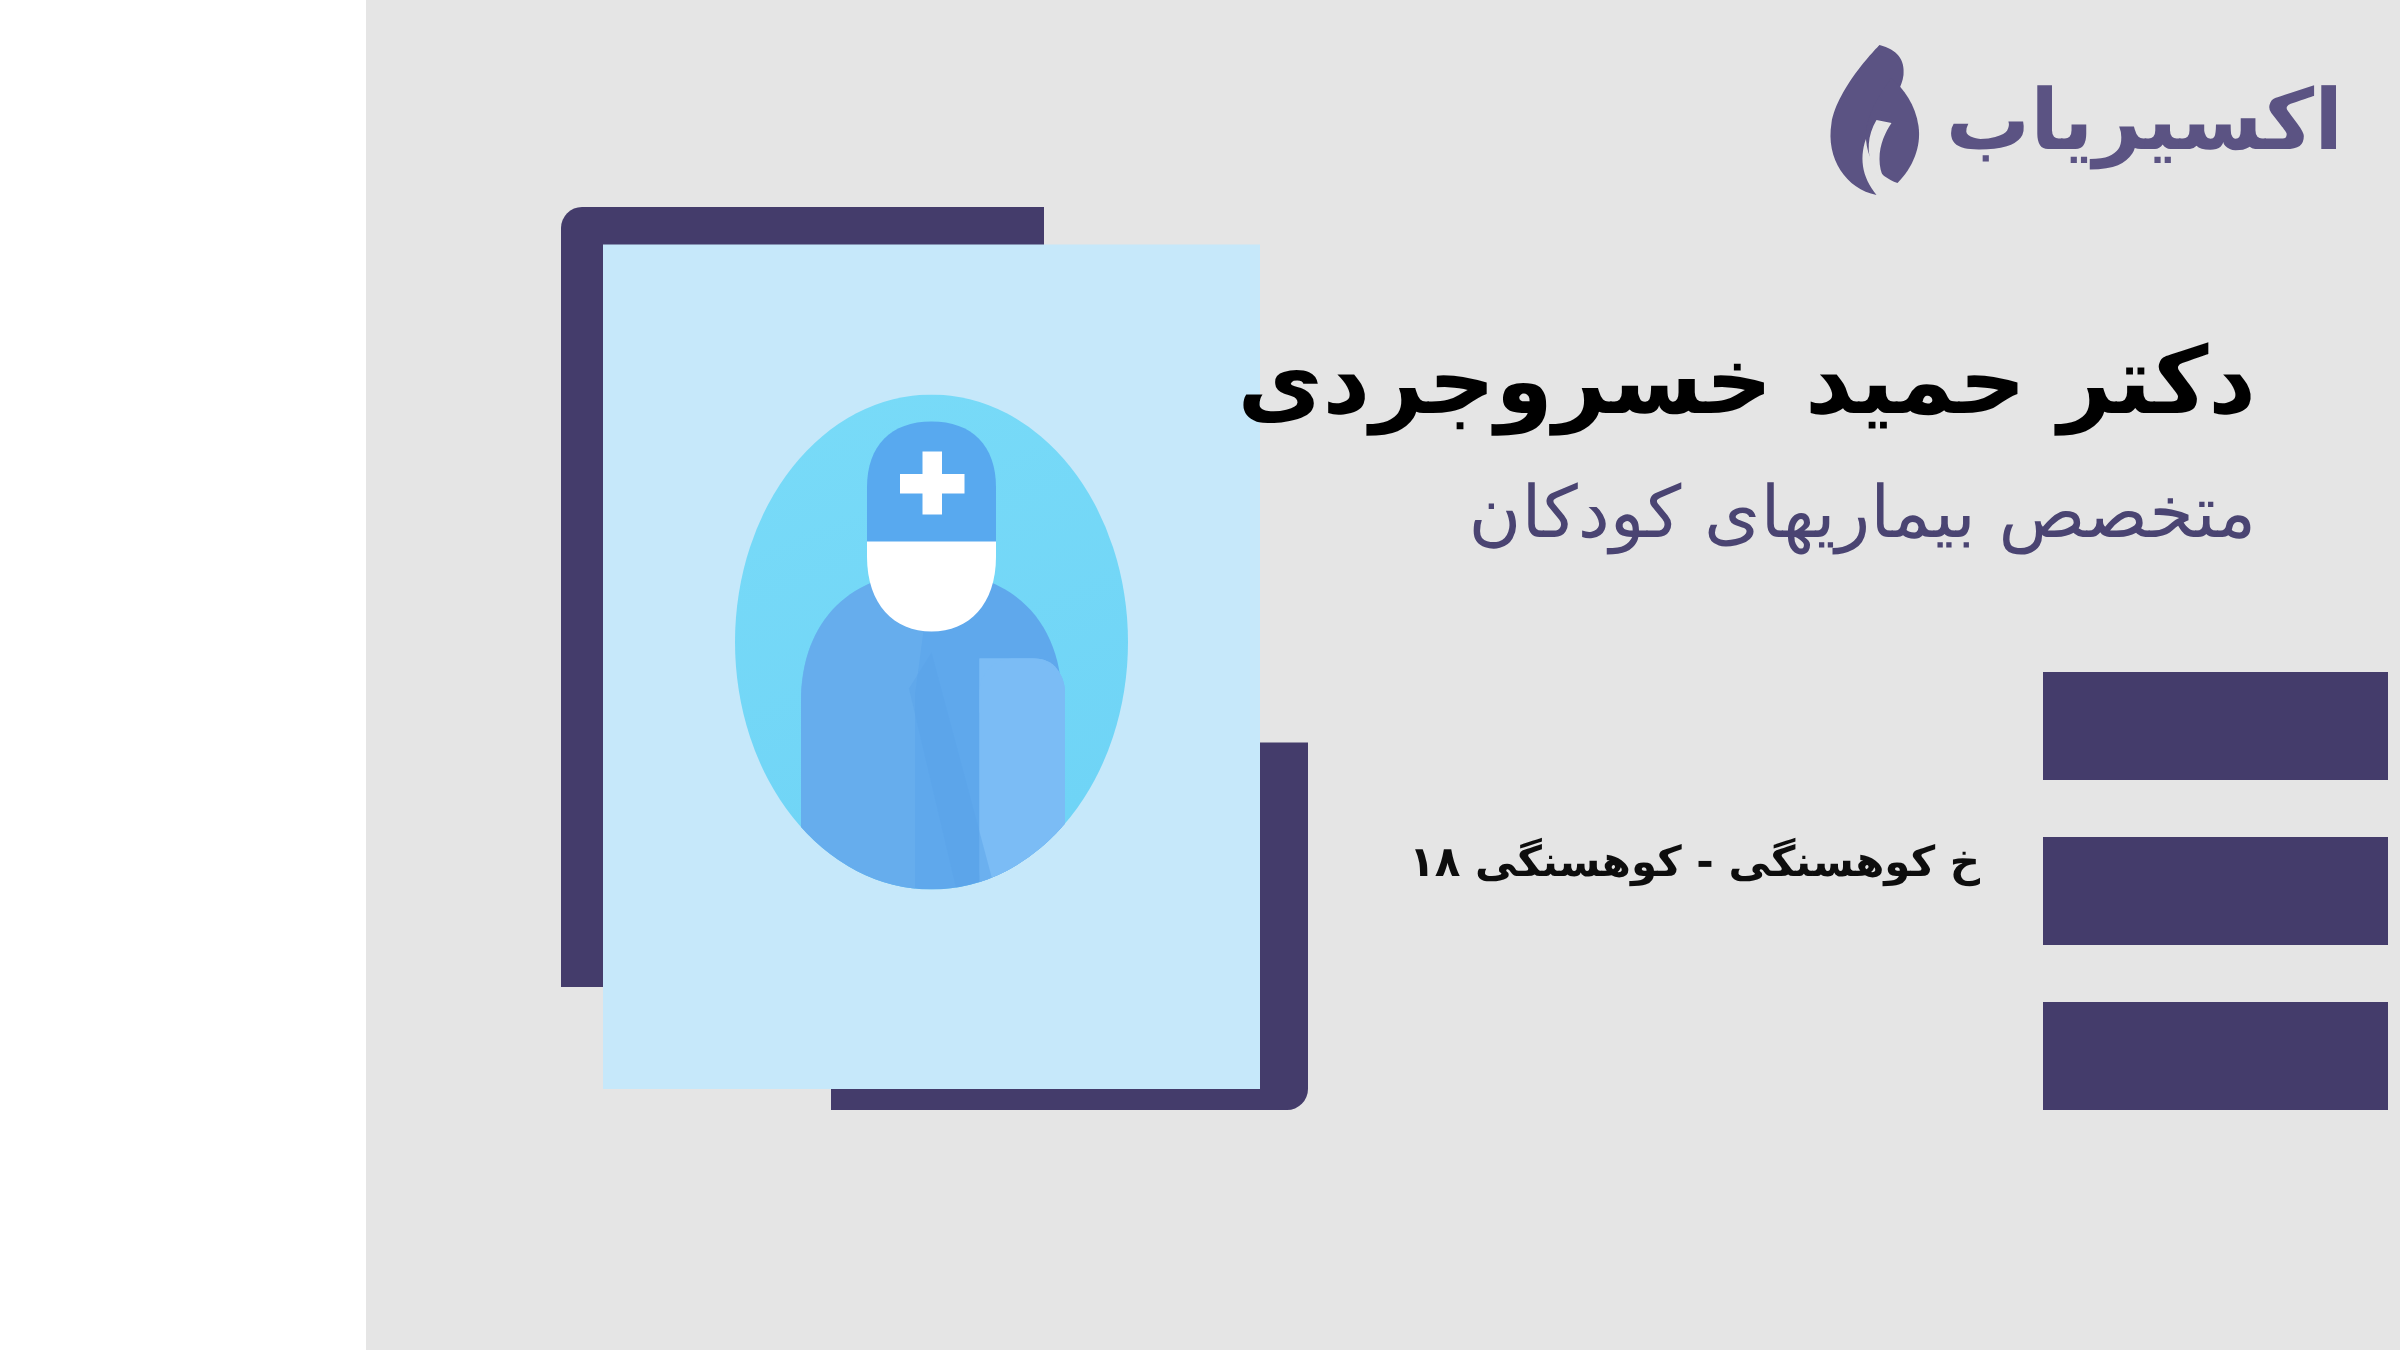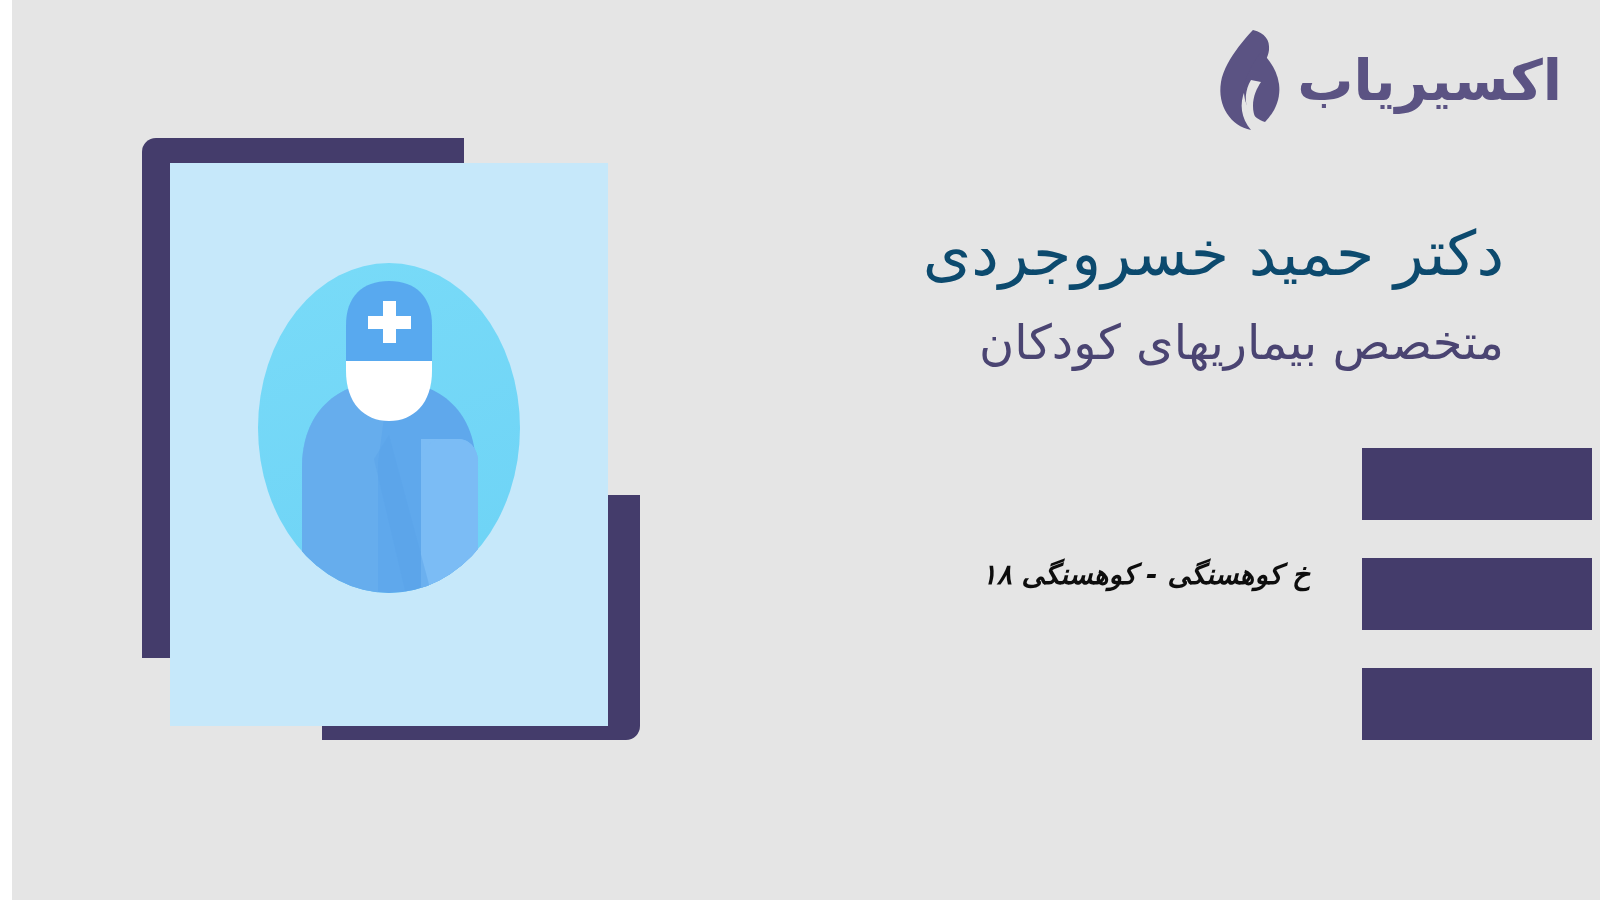--- a/index.html
+++ b/index.html
@@ -7,21 +7,21 @@
     margin: 0;
     padding: 0;
     background: #ffffff;
   }
   body {
     font-family: "DejaVu Sans", "Liberation Sans", sans-serif;
   }
 
   .canvas {
     position: relative;
-    width: 1588px;
+    width: 1356px;
     height: 900px;
     background: #e5e5e5;
     overflow: hidden;
   }
 
   
   .brand {
     position: absolute;
     top: 28px;
     right: 38px;
@@ -94,47 +94,46 @@
   .text-block {
     position: absolute;
     right: 96px;
     top: 215px;
     width: 820px;
     text-align: right;
     direction: rtl;
   }
   .doctor-name {
     font-size: 62px;
-    font-weight: 400;
-    color: #0c4a6e;
+    font-weight: 700;
+    color: #000000;
     line-height: 1.25;
     margin: 0;
     white-space: nowrap;
   }
   .doctor-specialty {
     font-size: 48px;
     font-weight: 400;
     color: #4a4472;
     line-height: 1.3;
     margin: 18px 0 0 0;
     white-space: nowrap;
   }
 
   
   .address {
     position: absolute;
-    right: 290px;
+    right: 280px;
     top: 558px;
     font-size: 28px;
     font-weight: 700;
     color: #0d0d0d;
     direction: rtl;
     text-align: right;
     white-space: nowrap;
-    font-style: italic;
   }
 
   
   .bars {
     position: absolute;
     right: 8px;
     top: 448px;
     width: 230px;
   }
   .bar {

